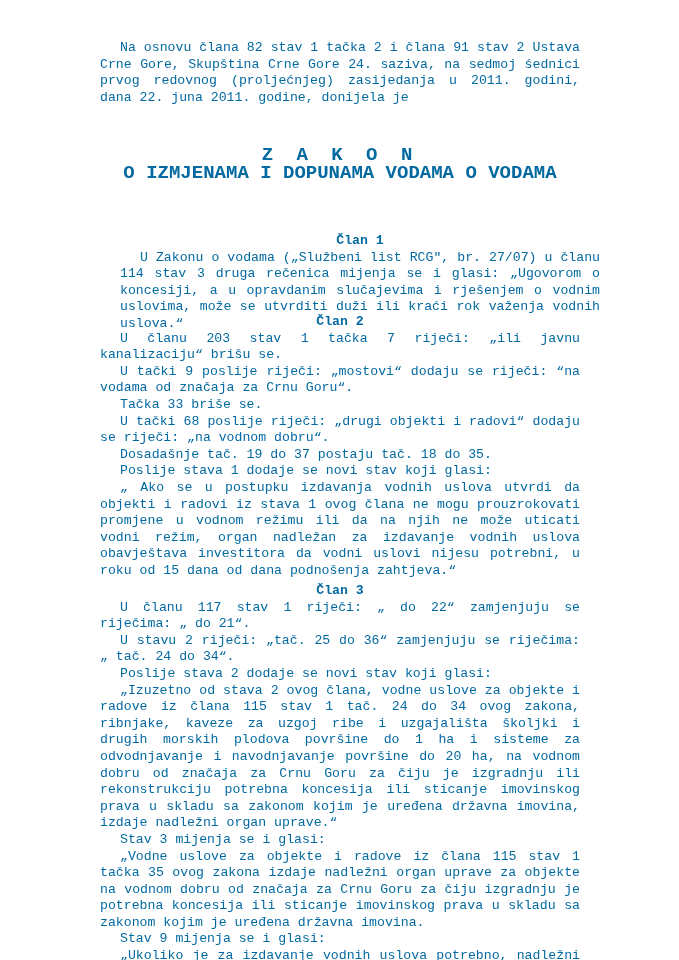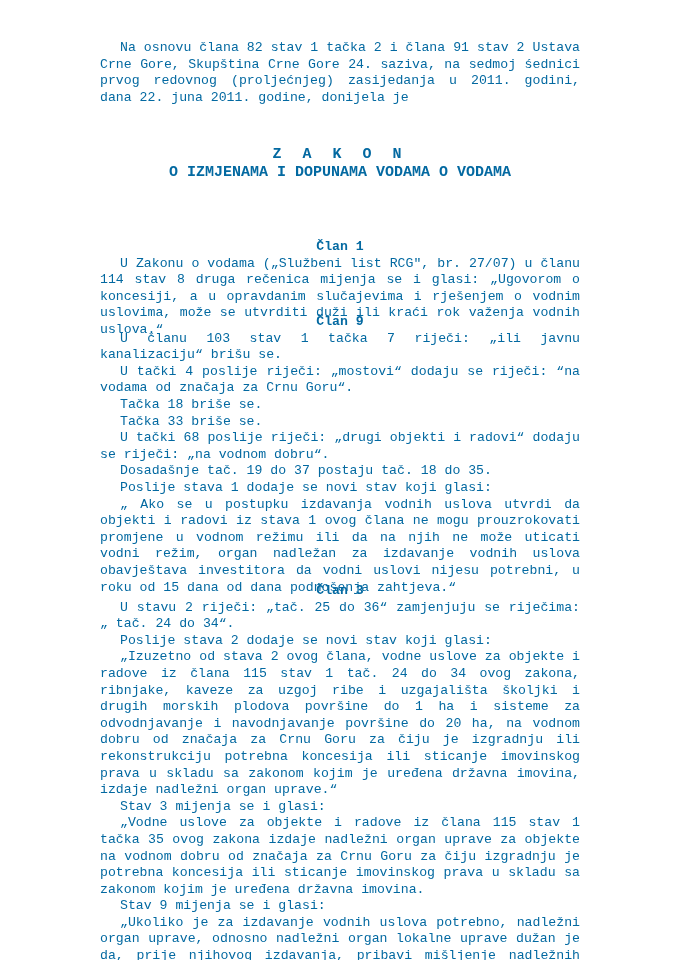--- a/index.html
+++ b/index.html
@@ -5,57 +5,57 @@
     html, body { margin: 0; padding: 0; background: #ffffff; }
     body { width: 679px; height: 960px; overflow: hidden; position: relative; }
     .page {
       position: absolute; left: 0; top: 0; width: 679px; height: 960px;
       font-family: Liberation Mono, monospace; color: #0369a1;
       font-size: 13.2px; line-height: 16.6px; padding-left: 44px;
     }
     .block { position: absolute; left: 100px; width: 480px; }
     .p { margin: 0; text-align: justify; text-indent: 20px; }
     .p.last { text-align-last: left; }
-    .title { text-align: center; font-weight: bold; font-size: 15px; line-height: 18px; }
+    .title { text-align: center; font-weight: bold; font-size: 19px; line-height: 18px; }
     .title .t1 { letter-spacing: 6px; }
     .clan { text-align: center; font-weight: bold; margin: 0; }
   </style>
 </head>
 <body>
 
 <div class="page">
 
   <div class="block" style="top:40px;">
     <p class="p last">Na osnovu člana 82 stav 1 tačka 2 i člana 91 stav 2 Ustava Crne Gore, Skupština Crne Gore 24. saziva, na sedmoj śednici  prvog redovnog (proljećnjeg) zasijedanja u 2011. godini, dana 22. juna 2011. godine, donijela je</p>
   </div>
 
   <div class="block title" style="top:146px;">
     <div class="t1">Z A K O N</div>
     <div>O IZMJENAMA I DOPUNAMA VODAMA O VODAMA</div>
   </div>
 
-  <div class="block" style="top:239px;">
+  <div class="block" style="top:233px;margin-left:20px;">
     <p class="clan">Član 1</p>
-    <p class="p last">U Zakonu o vodama („Službeni list RCG", br. 27/07) u članu 114 stav 8 druga rečenica mijenja se i glasi: „Ugovorom o koncesiji, a u opravdanim slučajevima i rješenjem o vodnim uslovima, može se utvrditi duži ili kraći rok važenja vodnih uslova.“</p>
+    <p class="p last">U Zakonu o vodama („Službeni list RCG", br. 27/07) u članu 114 stav 3 druga rečenica mijenja se i glasi: „Ugovorom o koncesiji, a u opravdanim slučajevima i rješenjem o vodnim uslovima, može se utvrditi duži ili kraći rok važenja vodnih uslova.“</p>
   </div>
 
   <div class="block" style="top:314px;">
-    <p class="clan">Član 9</p>
-    <p class="p last">U članu 103 stav 1 tačka 7 riječi: „ili javnu kanalizaciju“ brišu se.</p>
-    <p class="p last">U tački 4 poslije riječi: „mostovi“ dodaju se riječi: “na vodama od značaja za Crnu Goru“.</p>
-    <p class="p last">Tačka 18 briše se.</p>
+    <p class="clan">Član 2</p>
+    <p class="p last">U članu 203 stav 1 tačka 7 riječi: „ili javnu kanalizaciju“ brišu se.</p>
+    <p class="p last">U tački 9 poslije riječi: „mostovi“ dodaju se riječi: “na vodama od značaja za Crnu Goru“.</p>
     <p class="p last">Tačka 33 briše se.</p>
     <p class="p last">U tački 68 poslije riječi: „drugi objekti i radovi“ dodaju se riječi: „na vodnom dobru“.</p>
     <p class="p last">Dosadašnje tač. 19 do 37 postaju tač. 18 do 35.</p>
     <p class="p last">Poslije stava 1 dodaje se novi stav koji glasi:</p>
     <p class="p last">„ Ako se u postupku izdavanja vodnih uslova utvrdi da objekti i radovi iz stava 1 ovog člana ne mogu prouzrokovati promjene u vodnom režimu ili da na njih ne može uticati vodni režim, organ nadležan za izdavanje vodnih uslova obavještava investitora da vodni uslovi nijesu potrebni, u roku od 15 dana od dana podnošenja zahtjeva.“</p>
   </div>
 
   <div class="block" style="top:583px;">
     <p class="clan">Član 3</p>
+    <p class="p last">U članu 117 stav 1 riječi: „ do 22“  zamjenjuju se riječima: „ do 21“.</p>
     <p class="p last">U stavu 2 riječi: „tač. 25 do 36“ zamjenjuju se riječima: „ tač. 24 do 34“.</p>
     <p class="p last">Poslije stava 2 dodaje se novi stav koji glasi:</p>
     <p class="p last">„Izuzetno od stava 2 ovog člana, vodne uslove za objekte i radove iz člana 115 stav 1 tač. 24 do 34 ovog zakona, ribnjake, kaveze za uzgoj ribe i uzgajališta školjki i drugih morskih plodova površine do 1 ha i sisteme za odvodnjavanje i navodnjavanje površine do 20 ha, na vodnom dobru od značaja za Crnu Goru za čiju je izgradnju ili rekonstrukciju potrebna koncesija ili sticanje imovinskog prava u skladu sa zakonom kojim je uređena državna imovina, izdaje nadležni organ uprave.“</p>
     <p class="p last">Stav 3 mijenja se i glasi:</p>
     <p class="p last">„Vodne uslove za objekte i radove iz člana 115 stav 1 tačka 35 ovog zakona izdaje nadležni organ uprave za objekte na vodnom dobru od značaja za Crnu Goru za čiju izgradnju je potrebna koncesija ili sticanje imovinskog prava u skladu sa zakonom kojim je uređena državna imovina.</p>
     <p class="p last">Stav 9 mijenja se i glasi:</p>
     <p class="p last">„Ukoliko je za izdavanje vodnih uslova potrebno, nadležni organ uprave, odnosno nadležni organ lokalne uprave dužan je da, prije njihovog izdavanja, pribavi mišljenje nadležnih organa i institucija.“</p>
     <p class="p last">St. 5, 6 i 5 postaju st. 6, 7 i 8.</p>
   </div>
 

